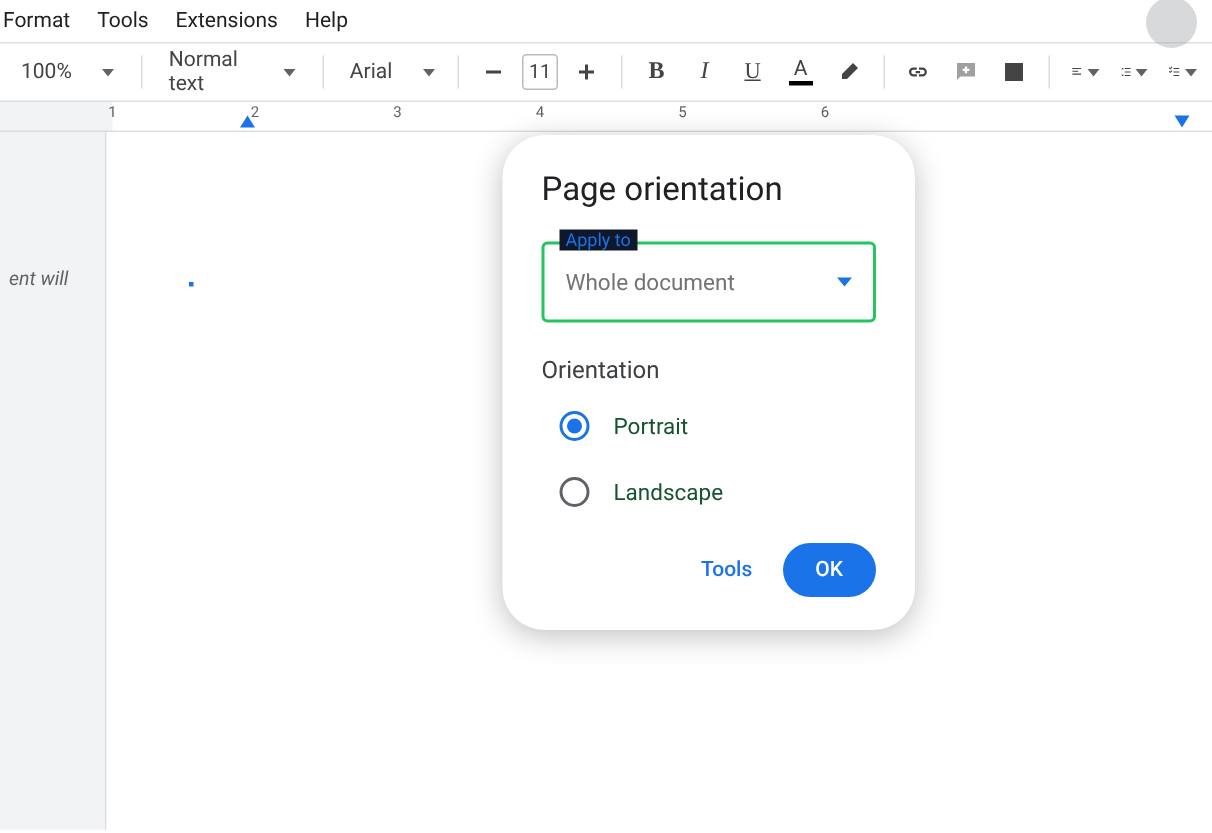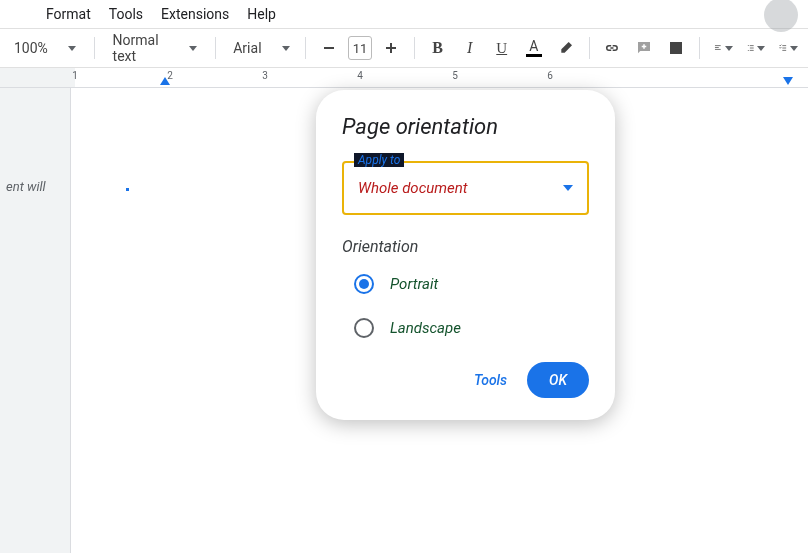--- a/index.html
+++ b/index.html
@@ -10,25 +10,24 @@
     height: 555px;
     overflow: hidden;
     position: relative;
     color: #3c4043;
   }
   
   .menubar {
     display: flex;
     align-items: center;
     gap: 18px;
-    padding: 6px 14px;
+    padding: 6px 2px;
     font-size: 14px;
     color: #202124;
     background: #fff;
-    margin-left: 32px;
   }
   .menubar span { cursor: default; }
   
   .toolbar {
     display: flex;
     align-items: center;
     gap: 6px;
     padding: 4px 6px;
     border-top: 1px solid #e0e0e0;
     border-bottom: 1px solid #e0e0e0;
@@ -153,27 +152,26 @@
     left: 55px;
     top: 100px;
     width: 3px; height: 3px;
     background: #1a73e8;
   }
   
 
   .dialog {
     position: absolute;
     top: 90px;
-    left: 316px;
-    width: 299px;
+    left: 335px;
+    width: 275px;
     background: #fff;
     border-radius: 28px;
     box-shadow: 0 4px 20px rgba(0,0,0,0.25);
     padding: 24px 26px 22px 26px;
-    font-style: italic;
   }
   .dialog h1 {
     font-size: 22px;
     font-weight: 400;
     color: #202124;
     margin-bottom: 22px;
   }
   .select-wrap {
     position: relative;
     margin-bottom: 22px;
@@ -181,29 +179,29 @@
   .select-label {
     position: absolute;
     top: -8px;
     left: 12px;
     background: #0f172a;
     padding: 0 4px;
     font-size: 12px;
     color: #1a73e8;
   }
   .select-box {
-    border: 2px solid #eab308;
+    border: 2px solid #22c55e;
     border-radius: 4px;
     height: 54px;
     display: flex;
     align-items: center;
     justify-content: space-between;
     padding: 0 14px;
     font-size: 15px;
-    color: #b91c1c;
+    color: #737373;
     cursor: default;
   }
   .select-caret {
     width: 0; height: 0;
     border-left: 5px solid transparent;
     border-right: 5px solid transparent;
     border-top: 6px solid #1a73e8;
   }
   .section-label {
     font-size: 16px;

